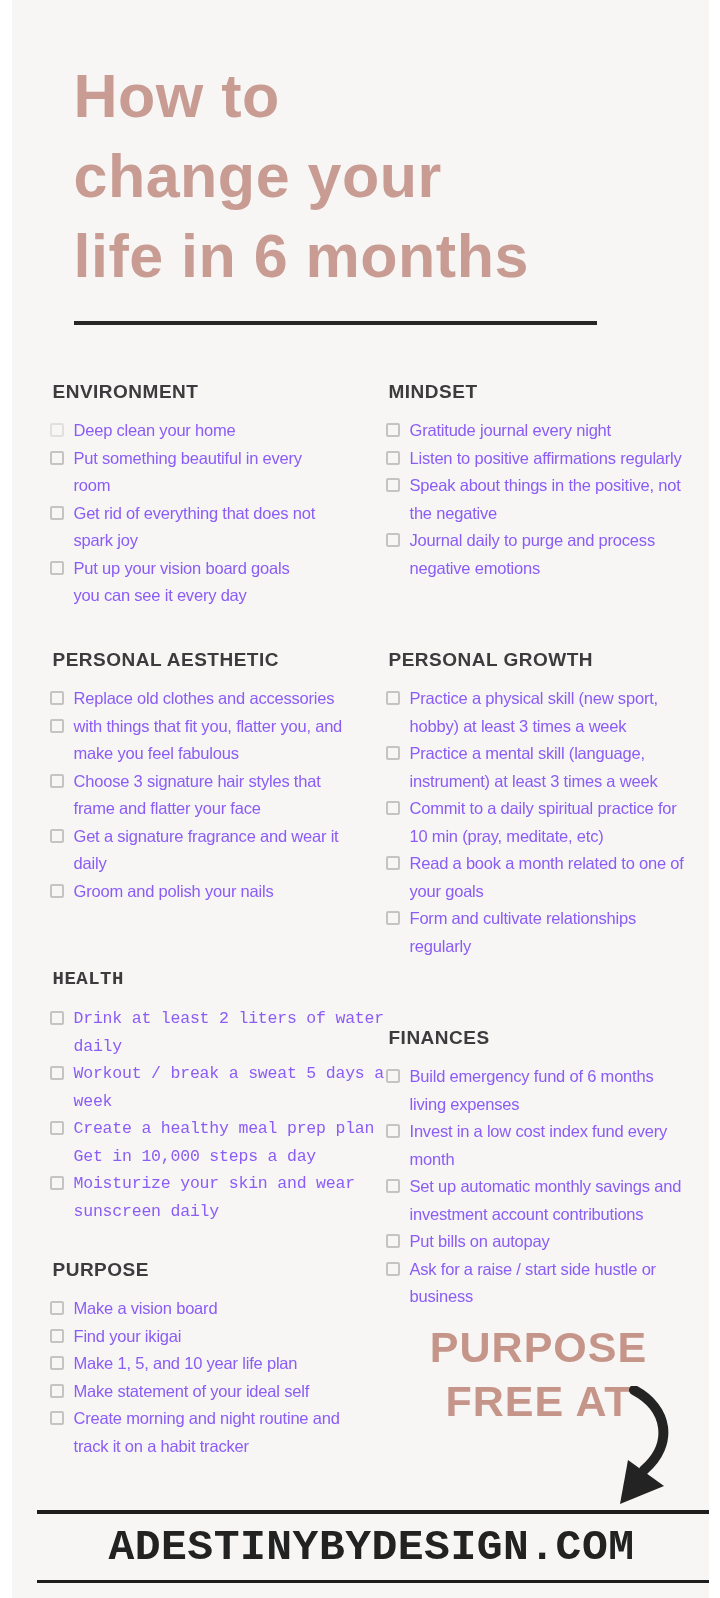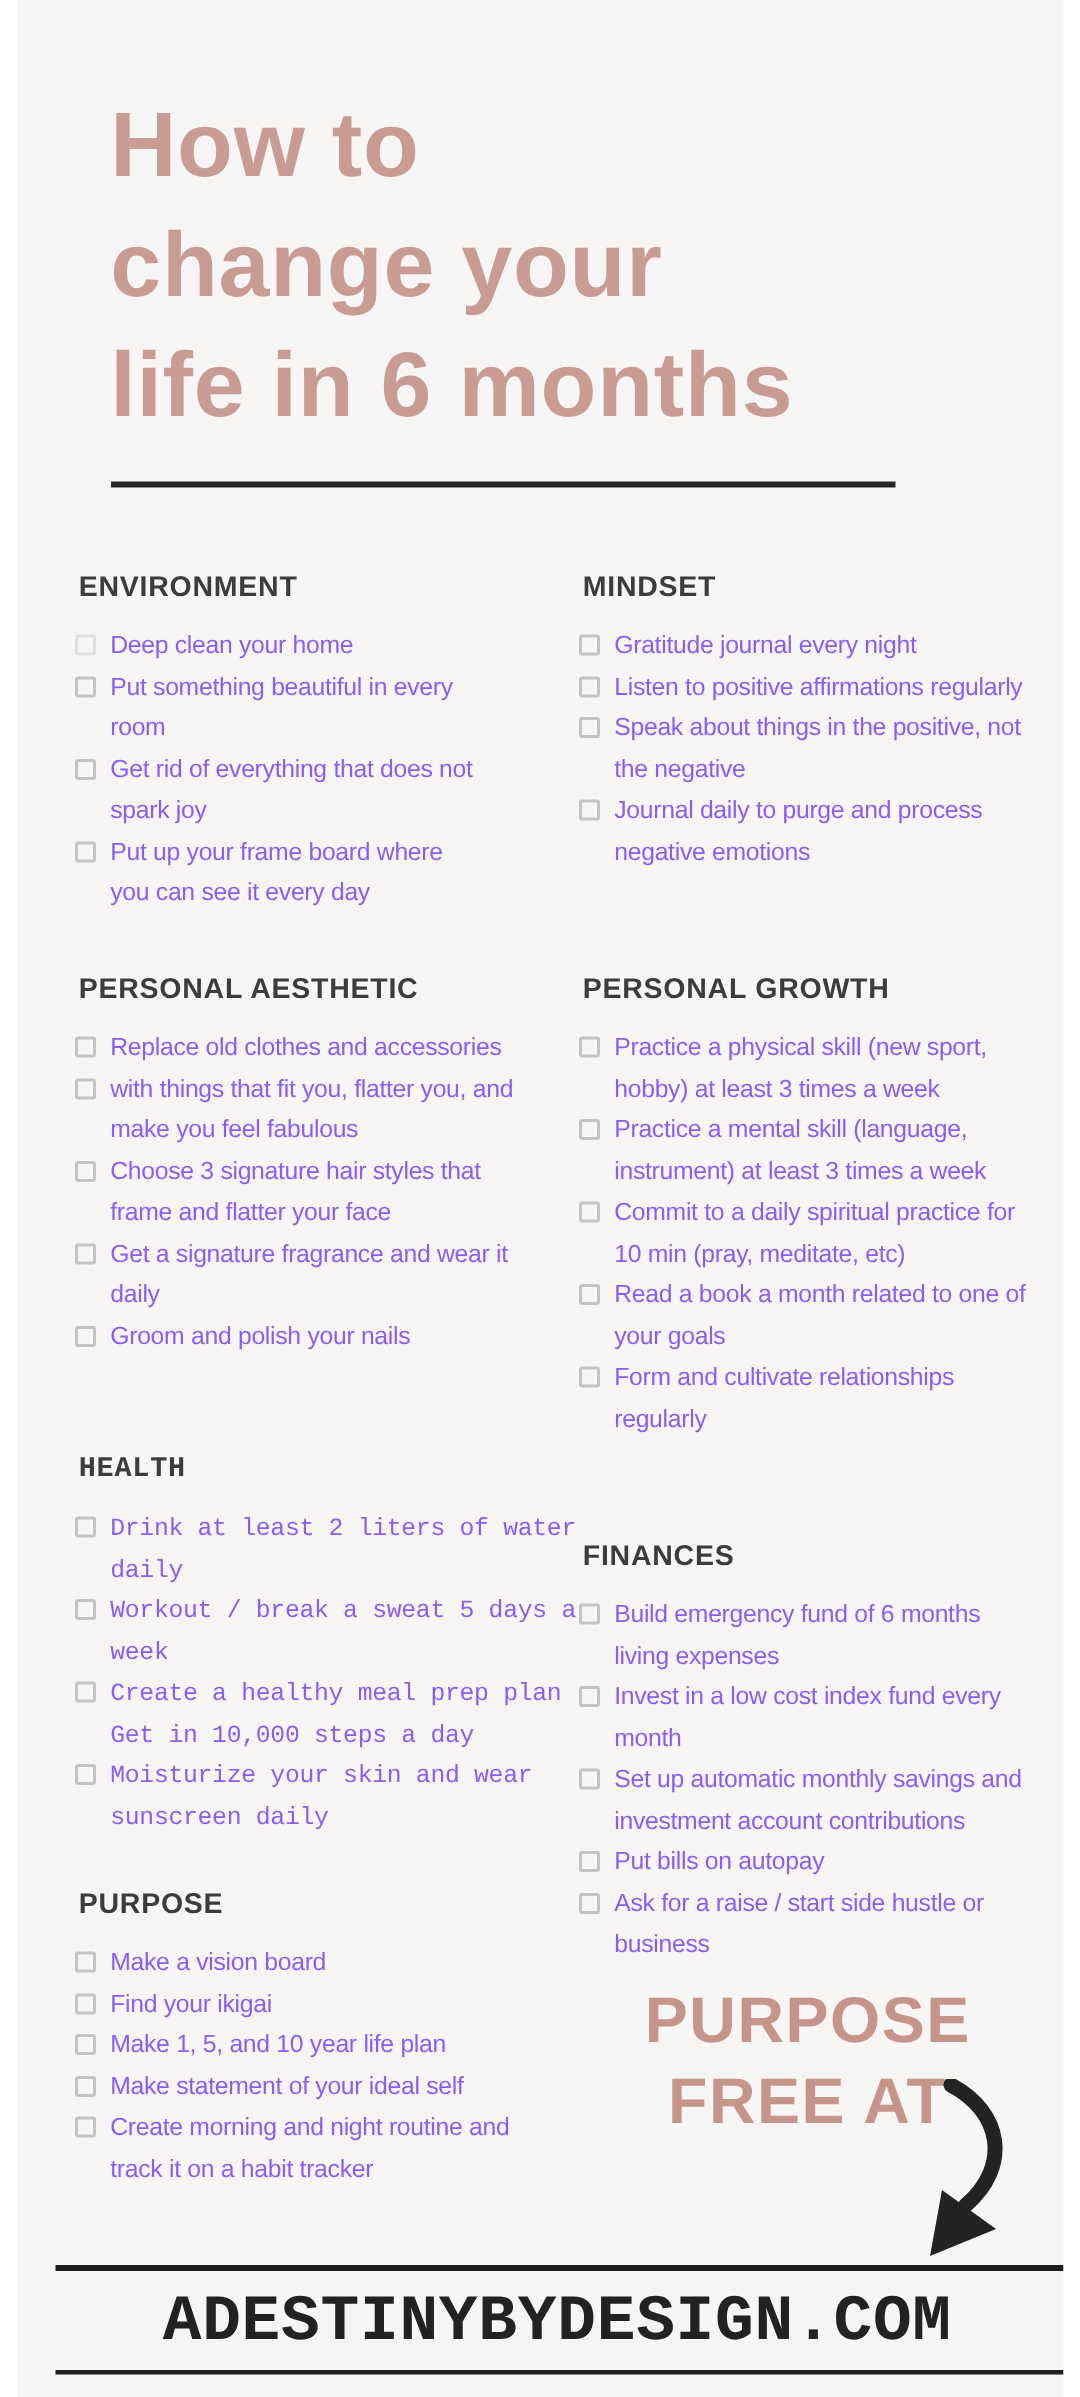--- a/index.html
+++ b/index.html
@@ -145,21 +145,21 @@
           <div class="item-text">Put something beautiful in every
 room</div>
         </div>
         <div class="item">
           <span class="checkbox" role="checkbox" aria-checked="false"></span>
           <div class="item-text">Get rid of everything that does not
 spark joy</div>
         </div>
         <div class="item">
           <span class="checkbox" role="checkbox" aria-checked="false"></span>
-          <div class="item-text">Put up your frame board where
+          <div class="item-text">Put up your vision board goals
 you can see it every day</div>
         </div>
       </section>
       <section class="section left" style="top: 648px;">
         <h2 class="section-heading">PERSONAL AESTHETIC</h2>
         <div class="item">
           <span class="checkbox" role="checkbox" aria-checked="false"></span>
           <div class="item-text">Replace old clothes and accessories</div>
         </div>
         <div class="item">

